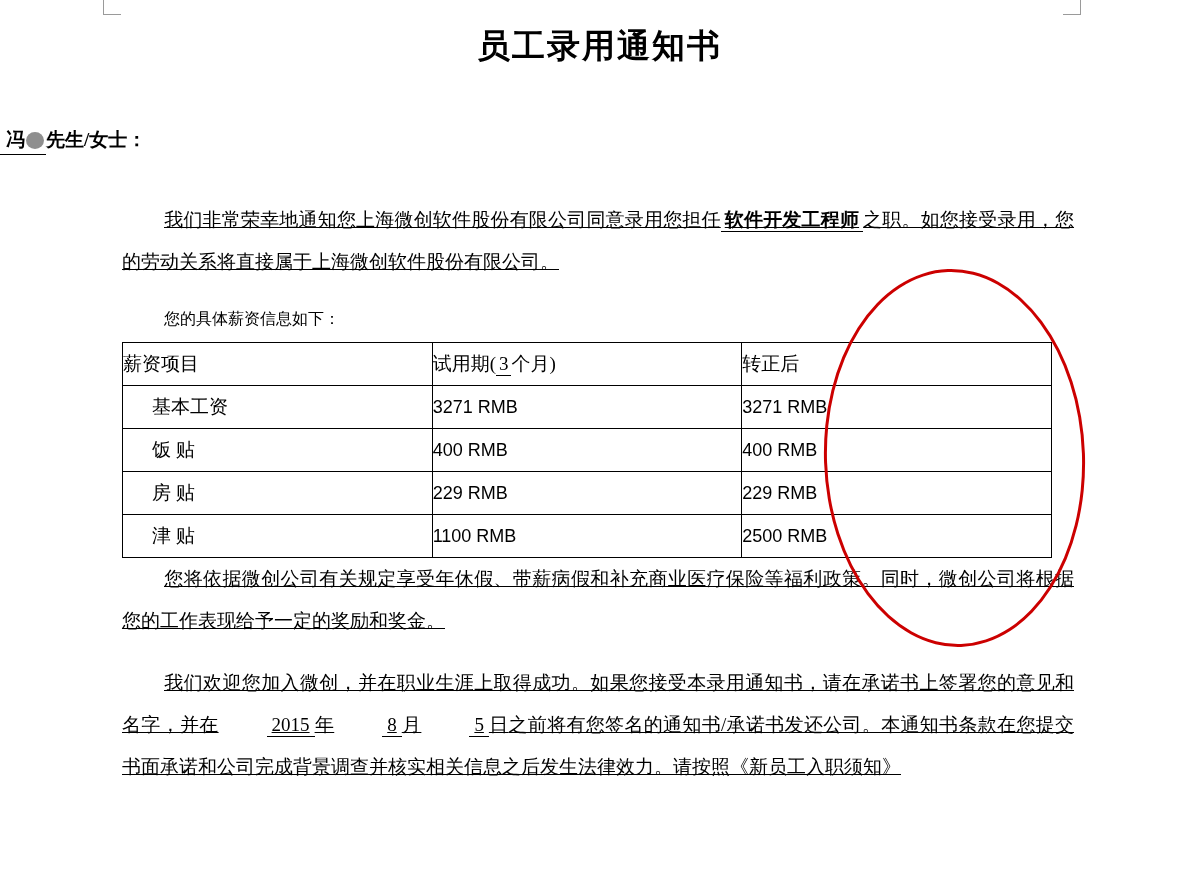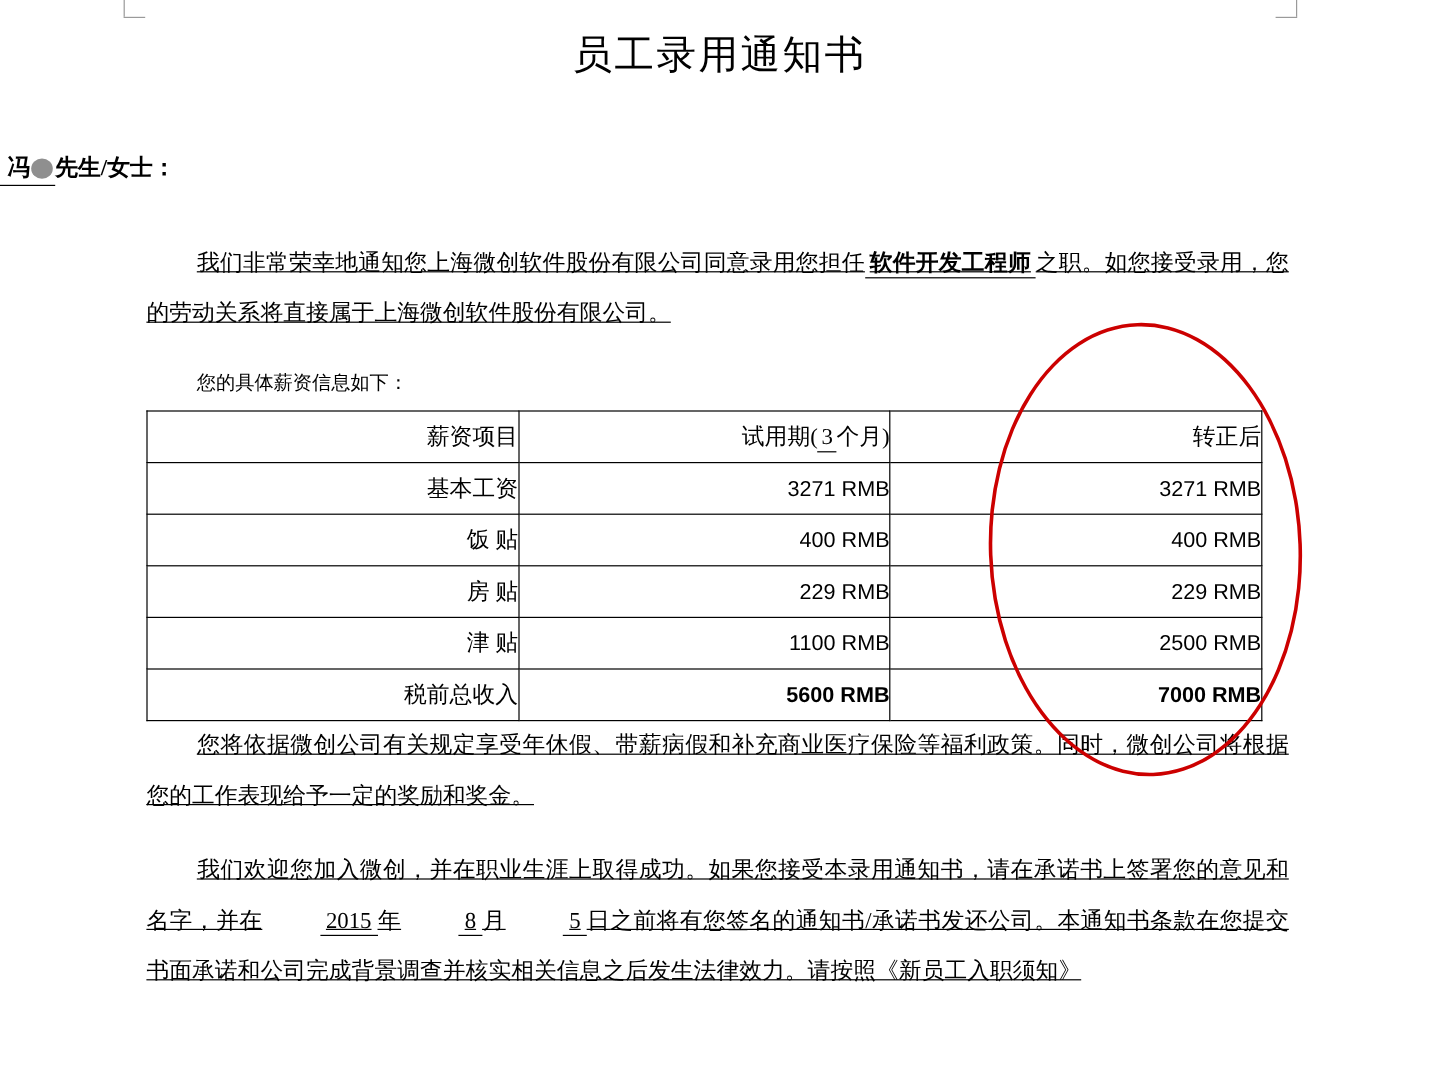--- a/index.html
+++ b/index.html
@@ -40,21 +40,21 @@
     position: absolute;
     left: 0;
     top: 0;
     width: 1199px;
     padding: 0;
   }
 
   .title {
     text-align: center;
     font-size: 33px;
-    font-weight: normal;
+    font-weight: bold;
     letter-spacing: 2px;
     margin-top: 24px;
     margin-bottom: 0;
     font-family: "Liberation Serif", "DejaVu Serif", serif;
   }
 
   .salutation {
     margin-top: 58px;
     font-size: 19px;
     font-weight: bold;
@@ -107,21 +107,21 @@
   
   table.salary {
     border-collapse: collapse;
     margin: 0 0 0 122px;
     width: 930px;
     table-layout: fixed;
   }
   table.salary td {
     border: 1.2px solid #000;
     height: 42px;
-    text-align: right;
+    text-align: left;
     font-size: 18px;
     font-family: "Liberation Sans", sans-serif;
     padding: 0;
   }
   table.salary td.label {
     font-family: "Liberation Serif", "DejaVu Serif", serif;
     font-size: 19px;
     padding-left: 29px;
   }
   table.salary tr.head td {
@@ -195,25 +195,20 @@
         <tr>
           <td class="label">房  贴</td>
           <td>229 RMB</td>
           <td>229 RMB</td>
         </tr>
         <tr>
           <td class="label">津  贴</td>
           <td>1100 RMB</td>
           <td>2500 RMB</td>
         </tr>
-        <tr>
-          <td class="label">税前总收入</td>
-          <td class="bold">5600 RMB</td>
-          <td class="bold">7000 RMB</td>
-        </tr>
       </tbody>
     </table>
 
     <p class="para after-table">
       <span class="indent"></span><span>您将依据微创公司有关规定享受年休假、带薪病假和补充商业医疗保险等福利政策。同时，微创公司将根据您的工作表现给予一定的奖励和奖金。</span>
     </p>
 
     <div class="block-gap"></div>
 
     <p class="para">

